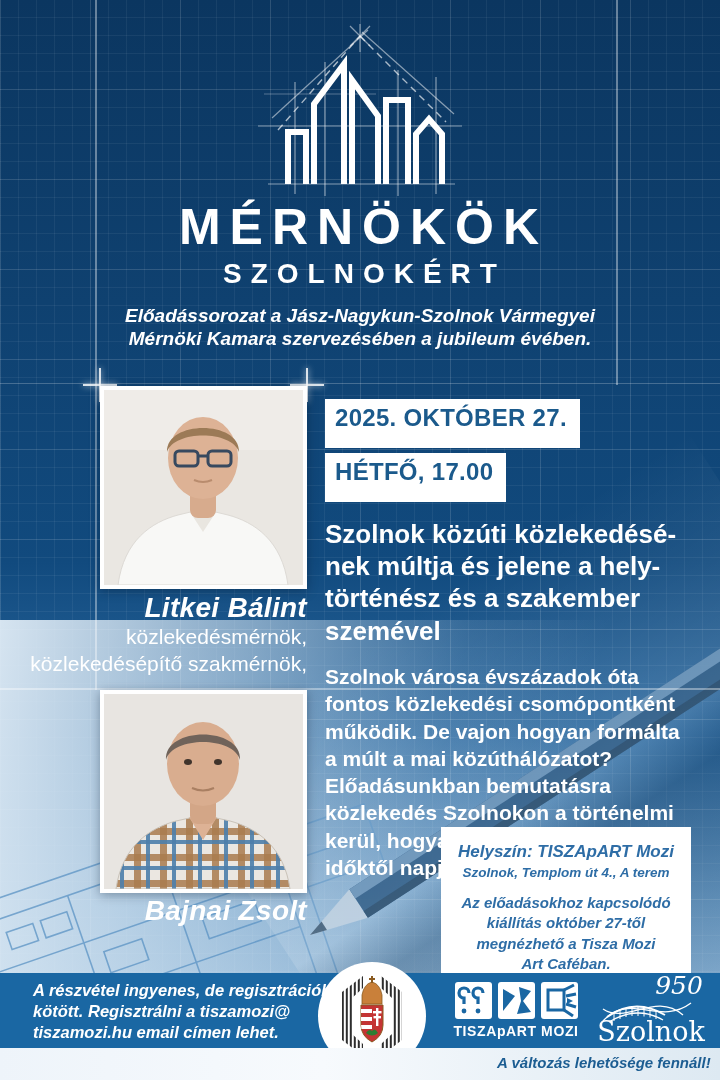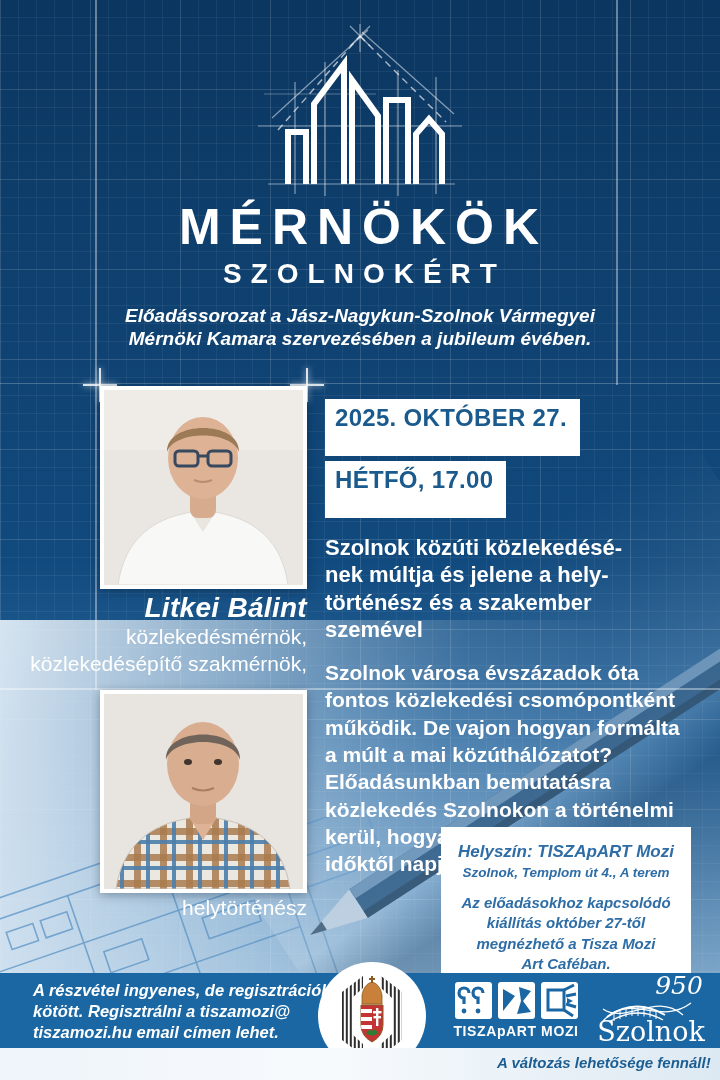--- a/index.html
+++ b/index.html
@@ -37,22 +37,22 @@
   
   .photo{width:207px;height:203px;border:4px solid #ffffff;box-sizing:border-box;background:#e9e6e2;
     box-shadow:0 2px 10px rgba(0,20,40,0.35);}
   .photo svg{display:block;}
   .speaker{left:0;width:307px;text-align:right;}
   .speaker .name{font-size:28px;font-weight:800;font-style:italic;letter-spacing:0.3px;}
   .speaker .role{font-size:21px;font-weight:500;line-height:1.28;}
   
   .rightcol{left:325px;top:399px;width:390px;}
   .badge{display:inline-block;background:#ffffff;color:#1b5a8c;font-weight:800;font-size:24px;
-    padding:5px 13px 24px 10px;margin-bottom:5px;letter-spacing:0.3px;}
-  .event-title{margin-top:11px;font-size:22px;font-weight:800;line-height:1.24;}
+    padding:5px 13px 16px 10px;margin-bottom:5px;letter-spacing:0.3px;}
+  .event-title{margin-top:11px;font-size:26px;font-weight:800;line-height:1.24;}
   .event-desc{margin-top:16px;font-size:21px;font-weight:600;line-height:1.3;}
   
   .venue{left:441px;top:827px;width:250px;box-sizing:border-box;background:#ffffff;color:#2e6da6;
     text-align:center;padding:15px 10px 16px;}
   .venue .heading{font-size:17px;font-weight:800;font-style:italic;}
   .venue .address{font-size:13.5px;font-style:italic;font-weight:600;margin-top:3px;}
   .venue .note{font-size:15px;font-style:italic;font-weight:600;margin-top:13px;line-height:1.35;}
   
   .bottom-bar{left:0;top:973px;width:720px;height:75px;background:#1a67a3;}
   .registration{left:33px;top:980px;font-size:16.5px;font-style:italic;font-weight:600;line-height:1.28;color:#fff;}
@@ -193,21 +193,21 @@
       <path d="M62,66 C60,32 138,32 136,66 C130,42 68,42 62,66 Z" fill="#70635a"></path>
       <g fill="#40342c">
         <ellipse cx="84" cy="68" rx="4" ry="3"></ellipse>
         <ellipse cx="114" cy="68" rx="4" ry="3"></ellipse>
       </g>
       <path d="M88,94 Q99,99 110,94" stroke="#a97f62" stroke-width="2" fill="none"></path>
     </svg>
   </div>
 
   <div class="abs speaker" style="top:895px;">
-    <div class="role">helytörténész</div>
+    <div class="name">Bajnai Zsolt</div>
   </div>
 
   <div class="abs rightcol">
     <div><span class="badge">2025. OKTÓBER 27.</span></div>
     <div><span class="badge">HÉTFŐ, 17.00</span></div>
     <div class="event-title">
       <div>Szolnok közúti közlekedésé-</div>
       <div>nek múltja és jelene a hely-</div>
       <div>történész és a szakember</div>
       <div>szemével</div>

